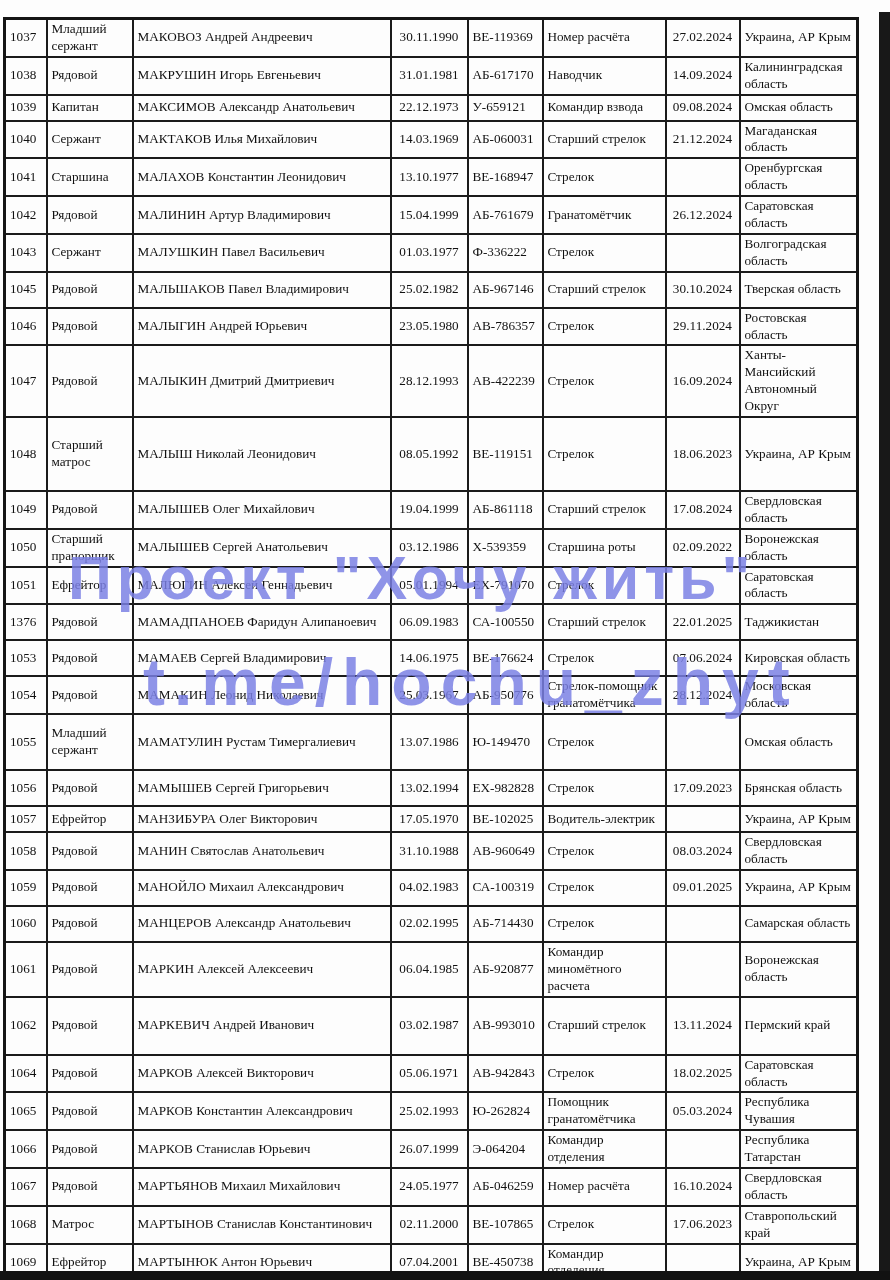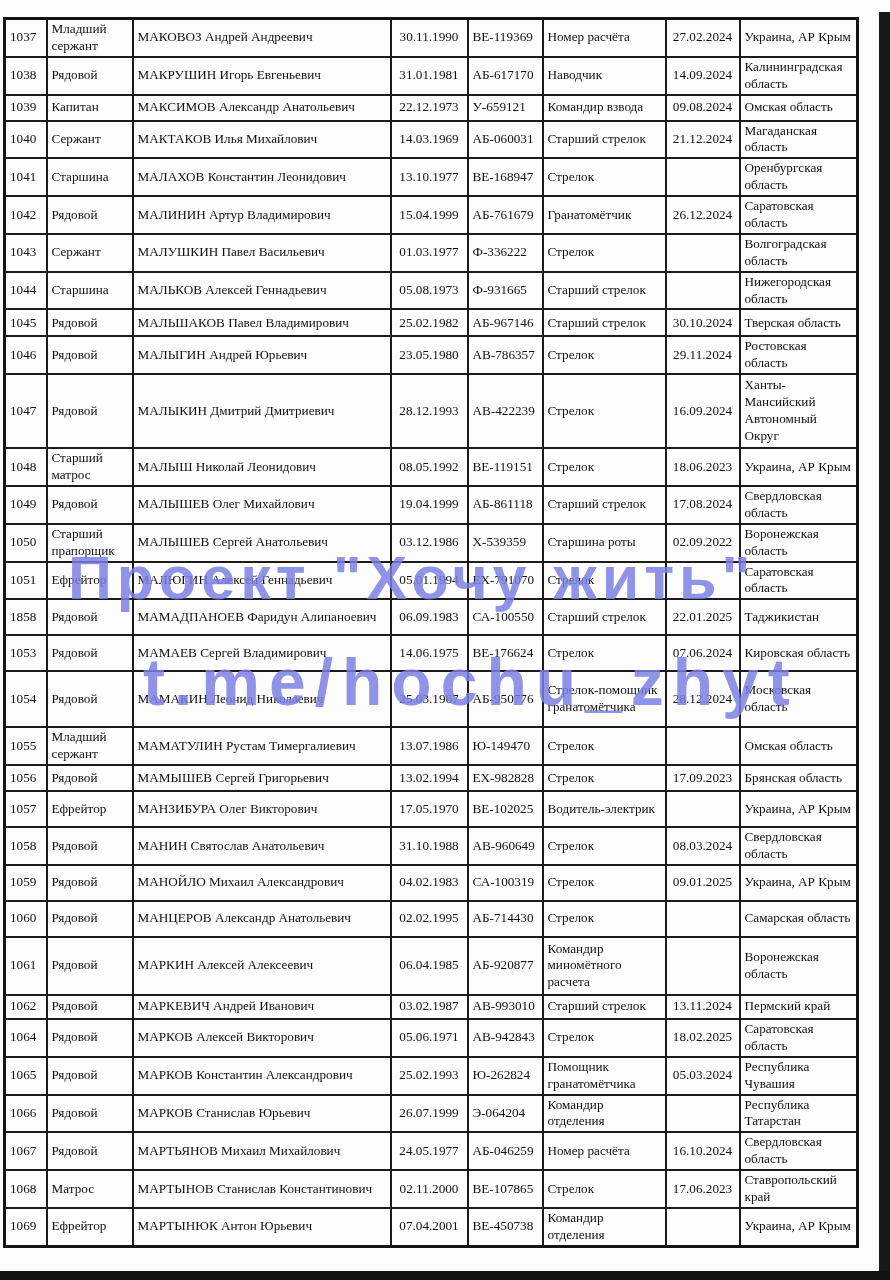--- a/index.html
+++ b/index.html
@@ -174,30 +174,20 @@
           <td class="c-num">1043</td>
           <td class="c-rank">Сержант</td>
           <td class="c-name">МАЛУШКИН Павел Васильевич</td>
           <td class="c-dob">01.03.1977</td>
           <td class="c-id">Ф-336222</td>
           <td class="c-pos">Стрелок</td>
           <td class="c-date"></td>
           <td class="c-region">Волгоградская область</td>
         </tr>
         <tr>
-          <td class="c-num">1044</td>
-          <td class="c-rank">Старшина</td>
-          <td class="c-name">МАЛЬКОВ Алексей Геннадьевич</td>
-          <td class="c-dob">05.08.1973</td>
-          <td class="c-id">Ф-931665</td>
-          <td class="c-pos">Старший стрелок</td>
-          <td class="c-date"></td>
-          <td class="c-region">Нижегородская область</td>
-        </tr>
-        <tr>
           <td class="c-num">1045</td>
           <td class="c-rank">Рядовой</td>
           <td class="c-name">МАЛЬШАКОВ Павел Владимирович</td>
           <td class="c-dob">25.02.1982</td>
           <td class="c-id">АБ-967146</td>
           <td class="c-pos">Старший стрелок</td>
           <td class="c-date">30.10.2024</td>
           <td class="c-region">Тверская область</td>
         </tr>
         <tr>
@@ -254,21 +244,21 @@
           <td class="c-num">1051</td>
           <td class="c-rank">Ефрейтор</td>
           <td class="c-name">МАЛЮГИН Алексей Геннадьевич</td>
           <td class="c-dob">05.01.1994</td>
           <td class="c-id">ЕХ-791070</td>
           <td class="c-pos">Стрелок</td>
           <td class="c-date"></td>
           <td class="c-region">Саратовская область</td>
         </tr>
         <tr>
-          <td class="c-num">1858</td>
+          <td class="c-num">1376</td>
           <td class="c-rank">Рядовой</td>
           <td class="c-name">МАМАДПАНОЕВ Фаридун Алипаноевич</td>
           <td class="c-dob">06.09.1983</td>
           <td class="c-id">СА-100550</td>
           <td class="c-pos">Старший стрелок</td>
           <td class="c-date">22.01.2025</td>
           <td class="c-region">Таджикистан</td>
         </tr>
         <tr>
           <td class="c-num">1053</td>

